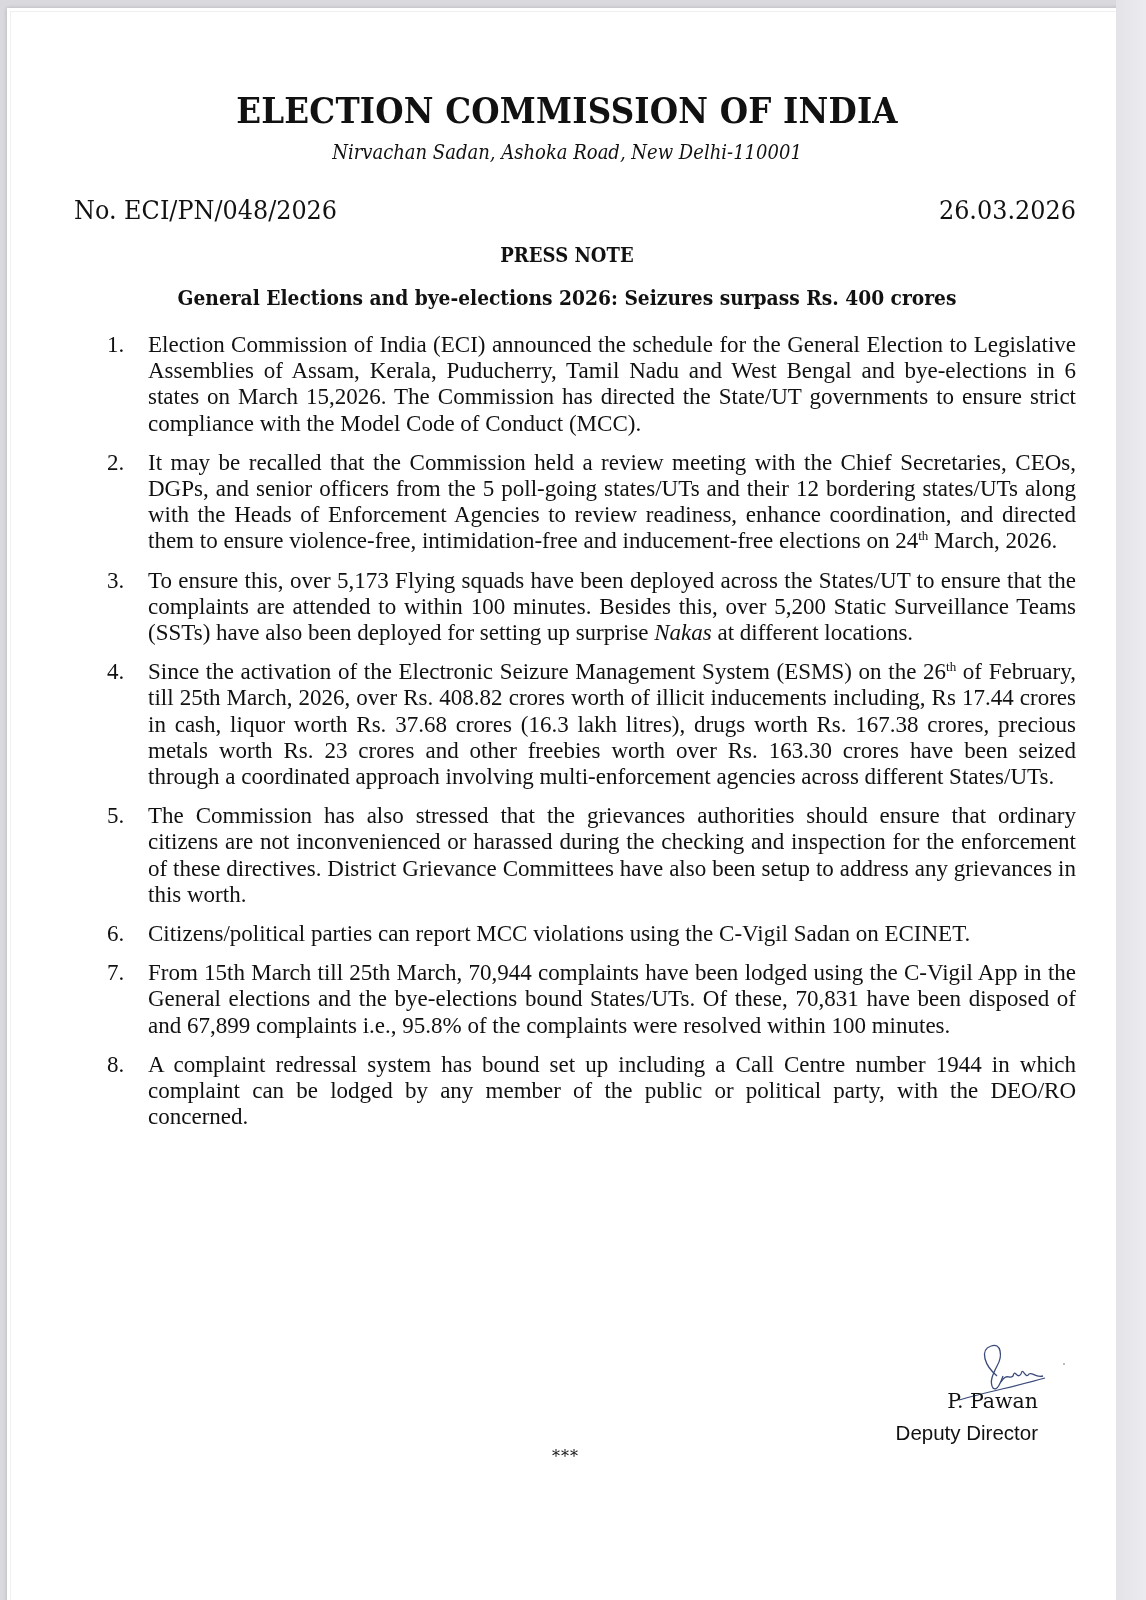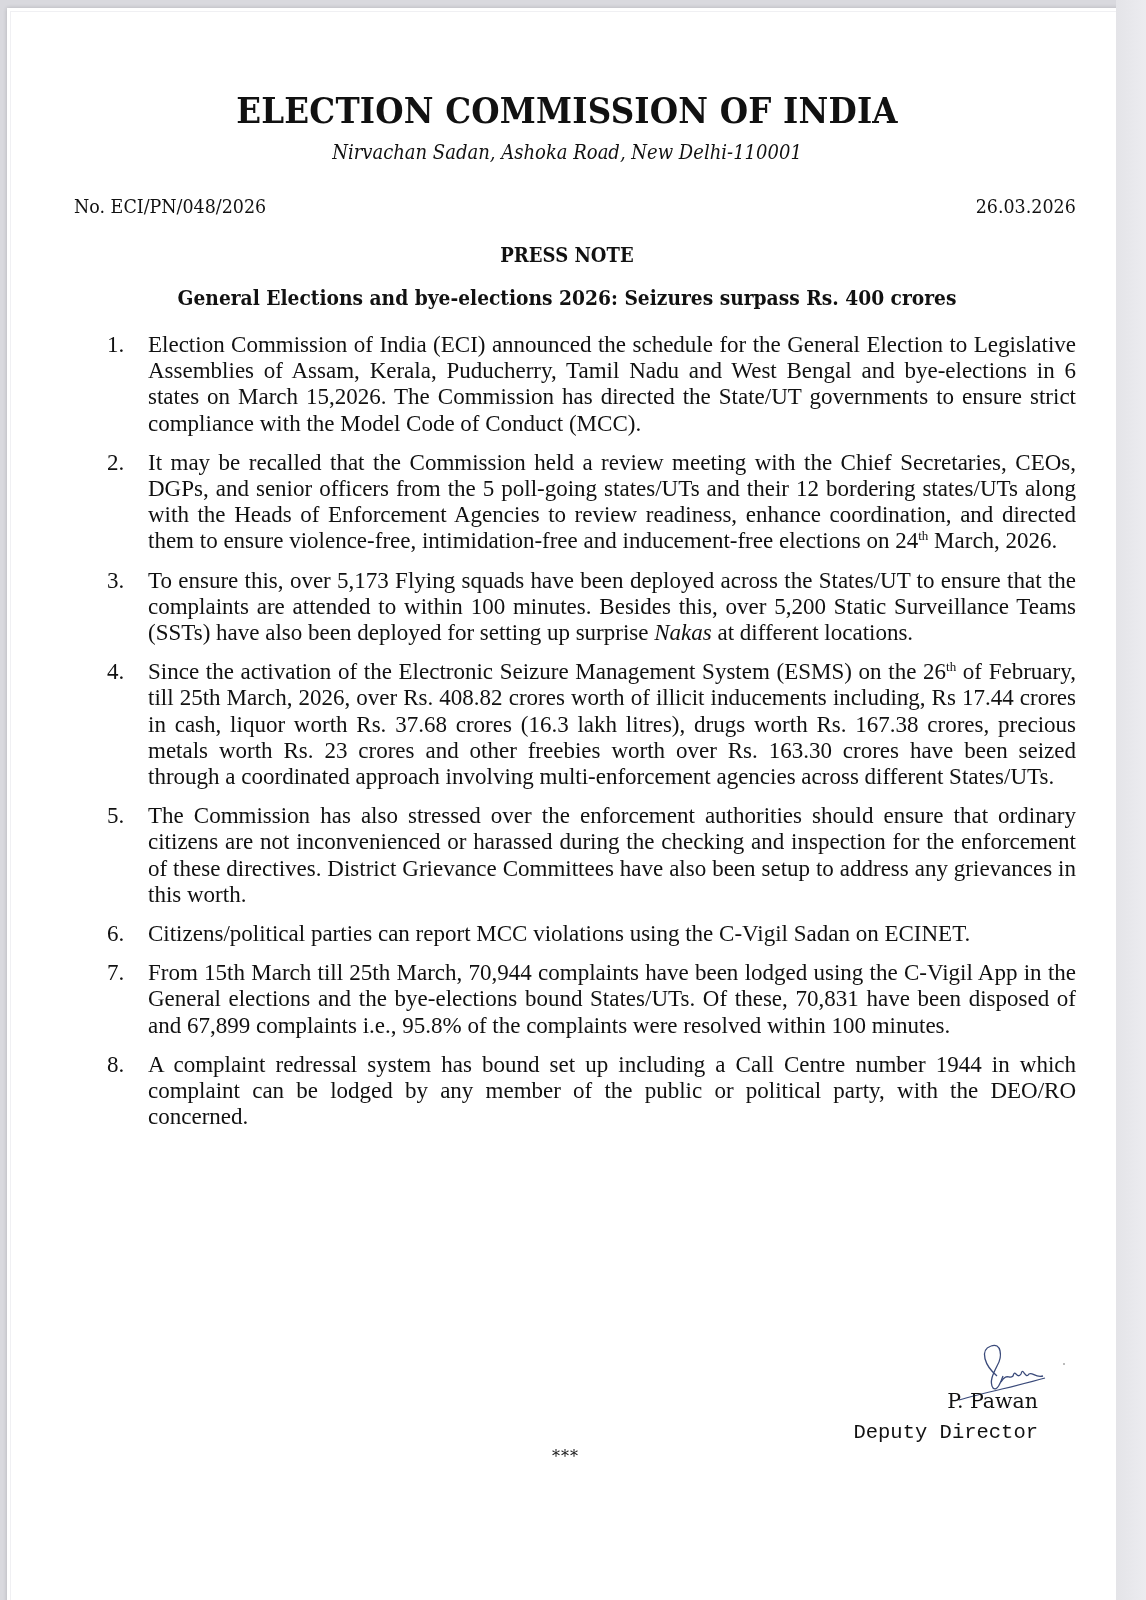--- a/index.html
+++ b/index.html
@@ -29,21 +29,21 @@
     letter-spacing: 0.2px; transform: scaleX(0.93);
   }
   .address {
     position: absolute; top: 132px; left: 0; width: 1120px; text-align: center;
     font-family: "DejaVu Serif", serif; font-style: italic; font-size: 20px;
     transform: scaleX(0.9);
   }
   .meta-row {
     position: absolute; top: 187px; left: 67px; width: 1002px;
     display: flex; justify-content: space-between;
-    font-family: "DejaVu Serif", serif; font-size: 19px;
+    font-family: "DejaVu Serif", serif; font-size: 26px;
   }
   .meta-row span { display: inline-block; transform: scaleX(0.92); }
   .meta-row .ref { transform-origin: left center; }
   .meta-row .date { transform-origin: right center; }
   .press-note {
     position: absolute; top: 235px; left: 0; width: 1120px; text-align: center;
     font-family: "DejaVu Serif", serif; font-weight: bold; font-size: 20px;
     transform: scaleX(0.9);
   }
   .subject {
@@ -69,21 +69,21 @@
   .point sup { font-size: 13px; line-height: 0; vertical-align: 8px; margin-top: 19px; }
   .signature {
     position: absolute; top: 1334px; left: 950px; width: 120px; height: 60px;
   }
   .signer-name {
     position: absolute; top: 1381px; right: 98px;
     font-family: "DejaVu Serif", serif; font-size: 20.5px; margin-left: 32px;
   }
   .signer-title {
     position: absolute; top: 1413px; right: 98px;
-    font-family: Liberation Mono, monospace; font-size: 20.5px;
+    font-family: Liberation Sans, sans-serif; font-size: 20.5px;
   }
   .end-mark {
     position: absolute; top: 1439px; left: 545px;
     font-family: "DejaVu Serif", serif; font-size: 16px; letter-spacing: 1px;
   }
 </style>
 </head>
 <body>
 
 <div class="sheet">
@@ -98,21 +98,21 @@
   </div>
 
   <div class="press-note">PRESS NOTE</div>
   <div class="subject">General Elections and bye-elections 2026: Seizures surpass Rs. 400 crores</div>
 
   <ol class="points" id="points-list">
       <li class="point"><span class="num">1.</span><span>Election Commission of India (ECI) announced the schedule for the General Election to Legislative Assemblies of Assam, Kerala, Puducherry, Tamil Nadu and West Bengal and bye-elections in 6 states on March 15,2026. The Commission has directed the State/UT governments to ensure strict compliance with the Model Code of Conduct (MCC).</span></li>
       <li class="point"><span class="num">2.</span><span>It may be recalled that the Commission held a review meeting with the Chief Secretaries, CEOs, DGPs, and senior officers from the 5 poll-going states/UTs and their 12 bordering states/UTs along with the Heads of Enforcement Agencies to review readiness, enhance coordination, and directed them to ensure </span><b>violence-free, intimidation-free and inducement-free elections</b><span> on 24</span><sup>th</sup><span> March, 2026.</span></li>
       <li class="point"><span class="num">3.</span><span>To ensure this, over </span><b>5,173 Flying squads</b><span> have been deployed across the States/UT to ensure that the complaints are attended to </span><b>within 100 minutes</b><span>. Besides this, over </span><b>5,200 Static Surveillance Teams (SSTs)</b><span> have also been deployed for setting up surprise </span><i>Nakas</i><span> at different locations.</span></li>
       <li class="point"><span class="num">4.</span><span>Since the activation of the Electronic Seizure Management System (ESMS) on the 26</span><sup>th</sup><span> of February, till 25th March, 2026, over </span><b>Rs. 408.82 crores worth of illicit inducements</b><span> including, </span><b>Rs 17.44 crores in cash, liquor worth Rs. 37.68 crores (16.3 lakh litres), drugs worth Rs. 167.38 crores, precious metals worth Rs. 23 crores</b><span> and other </span><b>freebies worth over Rs. 163.30 crores</b><span> have been seized through a coordinated approach involving multi-enforcement agencies across different States/UTs.</span></li>
-      <li class="point"><span class="num">5.</span><span>The Commission has also stressed over the enforcement authorities should ensure that </span><b>ordinary citizens are not inconvenienced or harassed</b><span> during the checking and inspection for the enforcement of these directives. District Grievance Committees have also been setup to address any grievances in this worth.</span></li>
+      <li class="point"><span class="num">5.</span><span>The Commission has also stressed that the grievances authorities should ensure that </span><b>ordinary citizens are not inconvenienced or harassed</b><span> during the checking and inspection for the enforcement of these directives. District Grievance Committees have also been setup to address any grievances in this worth.</span></li>
       <li class="point"><span class="num">6.</span><span>Citizens/political parties can report MCC violations using the </span><b>C-Vigil Sadan</b><span> on </span><b>ECINET</b><span>.</span></li>
       <li class="point"><span class="num">7.</span><span>From 15th March till 25th March, </span><b>70,944 complaints have been lodged</b><span> using the C-Vigil App in the General elections and the bye-elections bound States/UTs. Of these, </span><b>70,831 have been disposed of</b><span> and </span><b>67,899 complaints i.e., 95.8%</b><span> of the complaints were resolved within 100 minutes.</span></li>
       <li class="point"><span class="num">8.</span><span> A complaint redressal system has bound set up including a </span><b>Call Centre number 1944</b><span> in which complaint can be lodged by any member of the public or political party, with the DEO/RO concerned.</span></li>
     </ol>
 
   <svg class="signature" viewBox="0 0 120 60">
     <path d="M40 34 C 28 24, 22 8, 34 4 C 44 0, 46 14, 40 24 C 36 32, 32 40, 36 46 C 40 50, 44 40, 46 34" fill="none" stroke="#3a4a7a" stroke-width="1.3"></path>
     <path d="M44 40 C 50 30, 52 38, 56 34 C 58 26, 60 38, 64 32 C 66 24, 68 38, 72 32 C 76 30, 78 36, 86 34" fill="none" stroke="#3a4a7a" stroke-width="1.3"></path>
     <path d="M2 58 C 30 50, 60 44, 88 36" fill="none" stroke="#3a4a7a" stroke-width="1.2"></path>
     <circle cx="107" cy="22" r="0.8" fill="#666"></circle>

